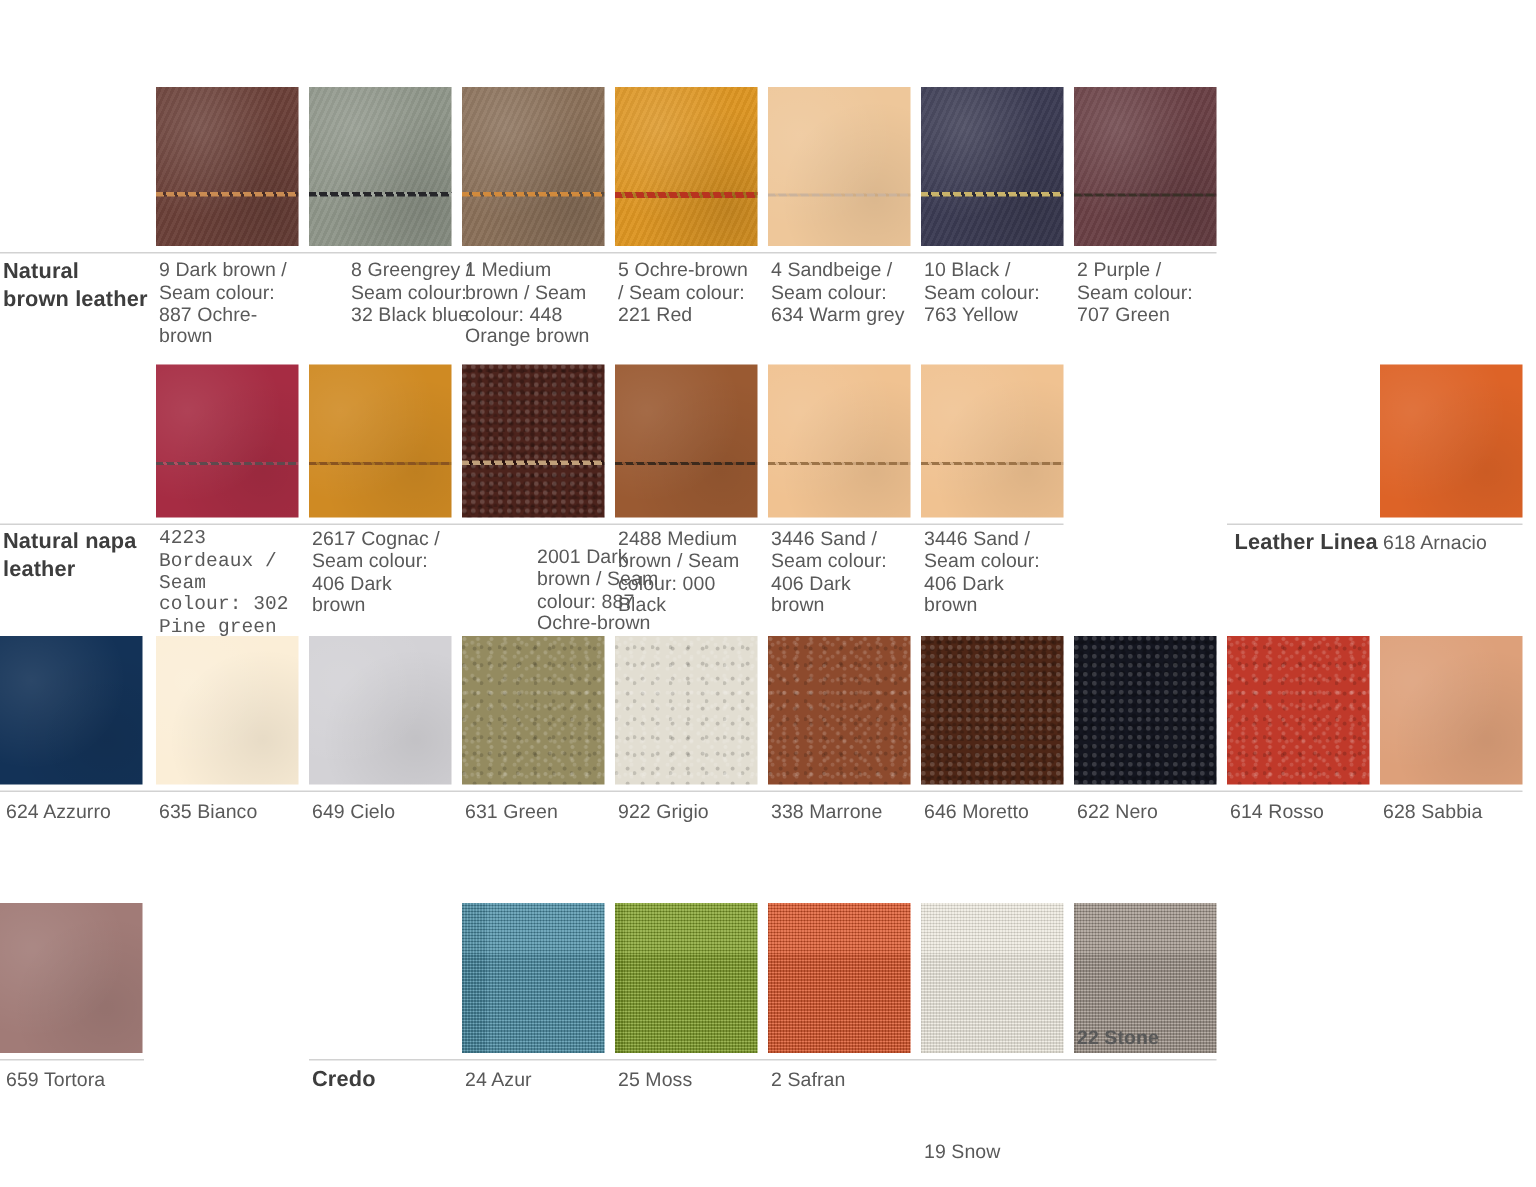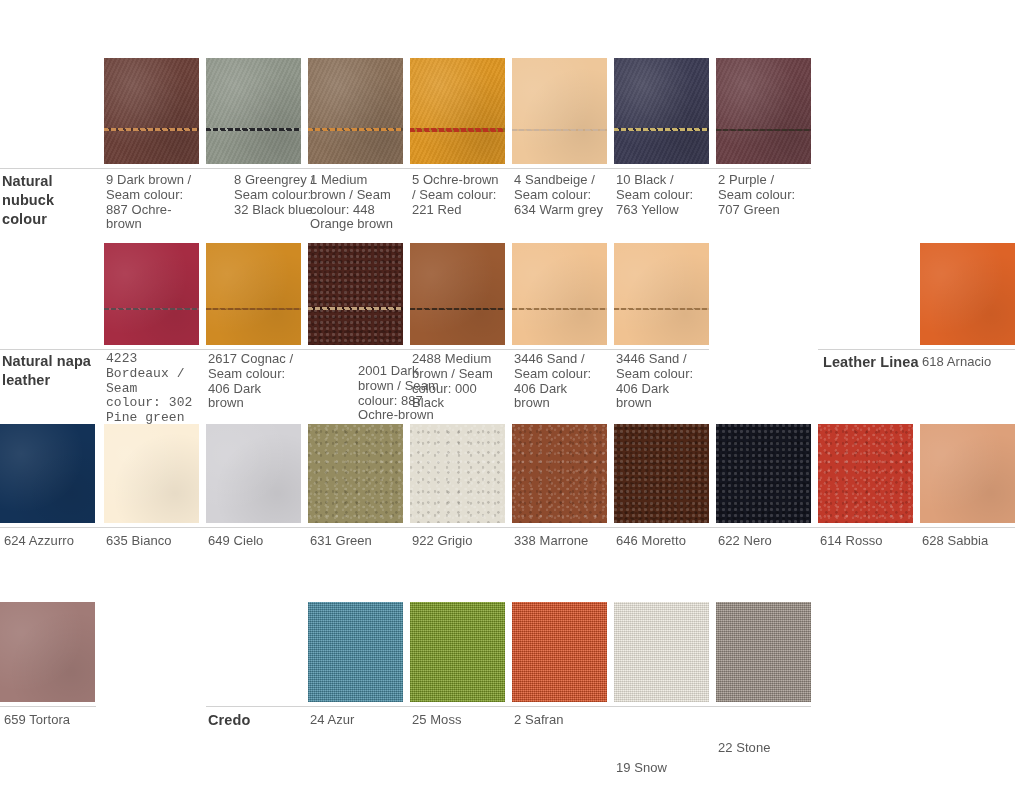--- a/index.html
+++ b/index.html
@@ -140,21 +140,21 @@
       <div class="seam" style="top:70px;background:repeating-linear-gradient(72deg,#c9b36a 0 5px,rgba(0,0,0,.35) 5px 7px);"></div>
     </div>
 
     <div class="swatch" style="left:716px;top:58px;width:95px;height:106px;background:#6a4045;">
       <div class="tex grain-nubuck"></div>
       <div class="seam" style="top:71px;height:2px;background:repeating-linear-gradient(72deg,#3a3027 0 5px,rgba(0,0,0,.25) 5px 7px);"></div>
     </div>
 
     <div class="rule" style="left:0;top:168px;width:811px;"></div>
 
-    <div class="grp-label" style="left:2px;top:172px;width:98px;">Natural nubuck colour</div>
+    <div class="grp-label" style="left:2px;top:172px;width:98px;">Natural brown leather</div>
 
     <div class="cap" style="left:106px;top:173px;width:92px;">9 Dark brown / Seam colour: 887 Ochre-brown</div>
     <div class="cap" style="left:208px;top:173px;width:92px;margin-left:26px;">8 Greengrey / Seam colour: 32 Black blue</div>
     <div class="cap" style="left:310px;top:173px;width:92px;">1 Medium brown / Seam colour: 448 Orange brown</div>
     <div class="cap" style="left:412px;top:173px;width:92px;">5 Ochre-brown / Seam colour: 221 Red</div>
     <div class="cap" style="left:514px;top:173px;width:92px;">4 Sandbeige / Seam colour: 634 Warm grey</div>
     <div class="cap" style="left:616px;top:173px;width:92px;">10 Black / Seam colour: 763 Yellow</div>
     <div class="cap" style="left:718px;top:173px;width:92px;">2 Purple / Seam colour: 707 Green</div>
   </div>
 
@@ -286,16 +286,16 @@
     </div>
 
     <div class="rule" style="left:206px;top:706px;width:605px;"></div>
 
     <div class="grp-label" style="left:208px;top:711px;text-align:right;">Credo</div>
 
     <div class="cap cap-1l" style="left:310px;top:712px;width:96px;">24 Azur</div>
     <div class="cap cap-1l" style="left:412px;top:712px;width:96px;">25 Moss</div>
     <div class="cap cap-1l" style="left:514px;top:712px;width:96px;">2 Safran</div>
     <div class="cap cap-1l" style="left:616px;top:712px;width:96px;margin-top:48px;">19 Snow</div>
-    <div class="cap cap-1l" style="left:718px;top:740px;width:96px;">22 Stone</div>
+    <div class="cap cap-1l" style="left:718px;top:684px;width:96px;font-weight:bold;">22 Stone</div>
   </div>
 
 </div>
 
 </body></html>

